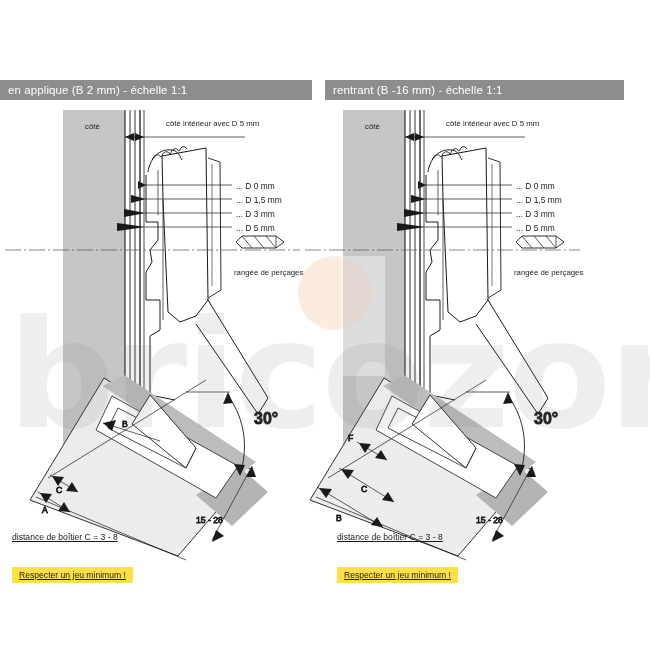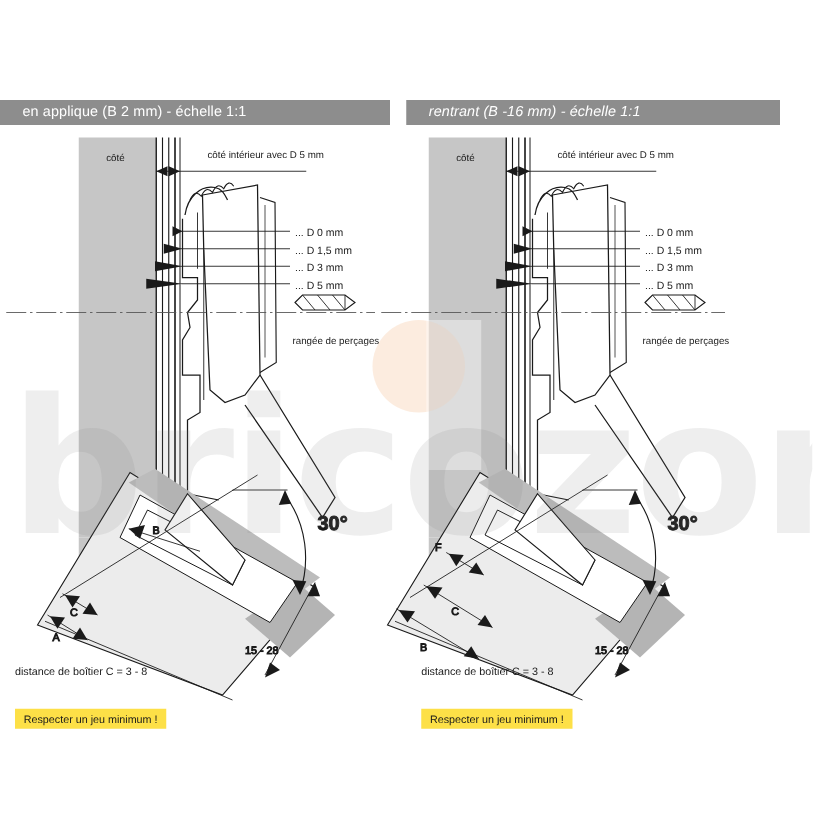--- a/index.html
+++ b/index.html
@@ -28,24 +28,24 @@
   #panel-right { left: 325px; }
 
   .header-bar {
     position: absolute;
     top: 80px;
     height: 20px;
     background: #8d8d8d;
     display: flex;
     align-items: center;
     box-sizing: border-box;
-    padding-left: 18px;
+    padding-left: 8px;
   }
   #panel-left .header-bar  { left: 0px;  width: 312px; }
-  #panel-right .header-bar { left: 0px;  width: 299px; font-style: italic; }
+  #panel-right .header-bar { left: 0px;  width: 299px; }
 
   .header-text {
     color: #ffffff;
     font-size: 11.5px;
     letter-spacing: .1px;
     white-space: nowrap;
     font-family: "Liberation Sans", sans-serif;
   }
 
   
@@ -105,20 +105,21 @@
   .lbl-dim { font-size: 8.6px; }
   .lbl-deg { font-size: 16px; font-weight: bold; }
 
   .bottom-note {
     position: absolute;
     z-index: 4;
     font-size: 8.6px;
     color: #1a1a1a;
     white-space: nowrap;
     font-family: "Liberation Sans", sans-serif;
+    text-decoration: underline;
   }
   .note-line1 { left: 12px; top: 532px; }
   .note-box {
     left: 12px; top: 567px;
     background: #fde047;
     padding: 3px 7px 3px 7px;
   }
 </style>
 </head>
 <body>

